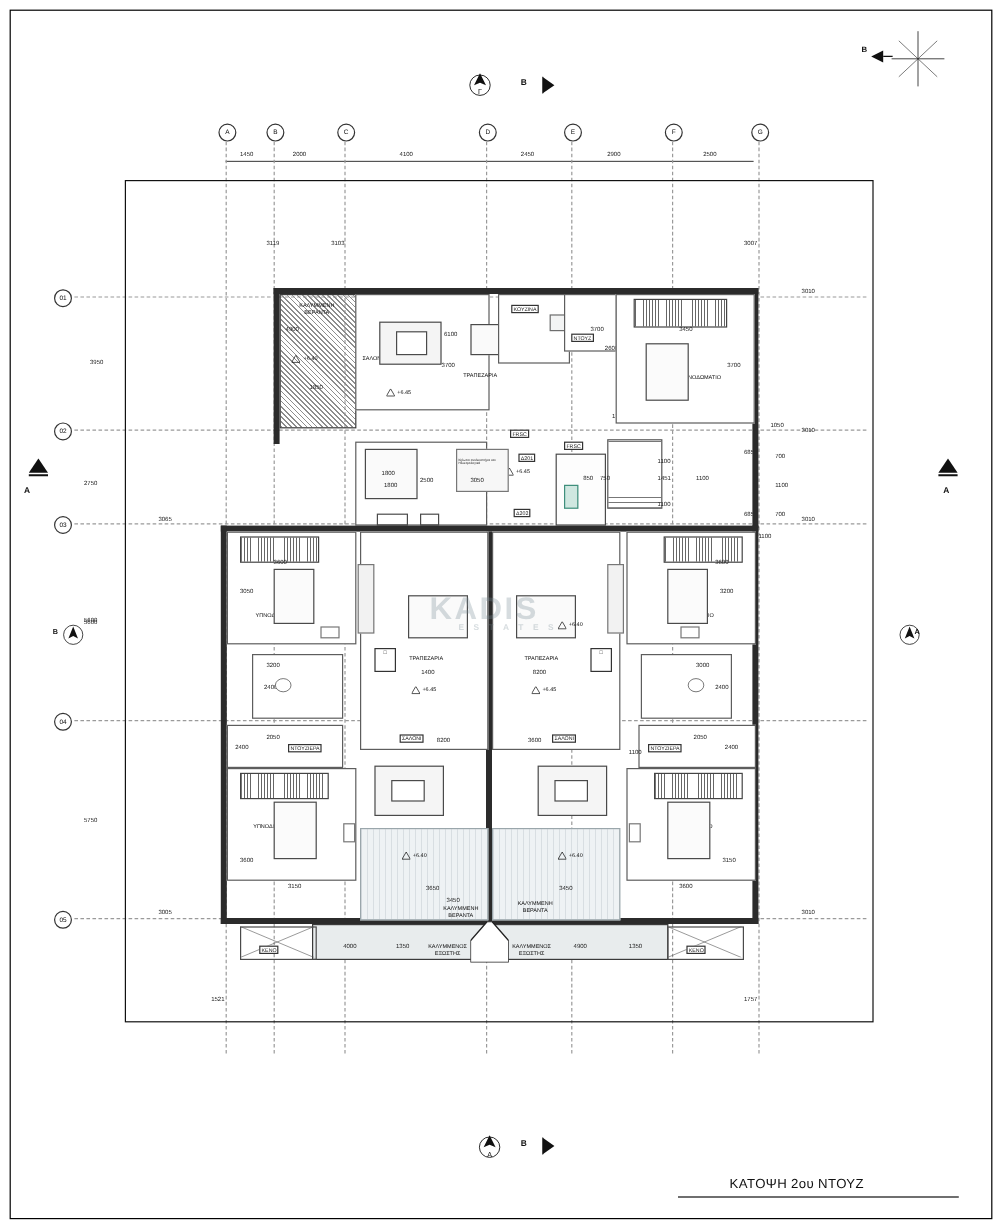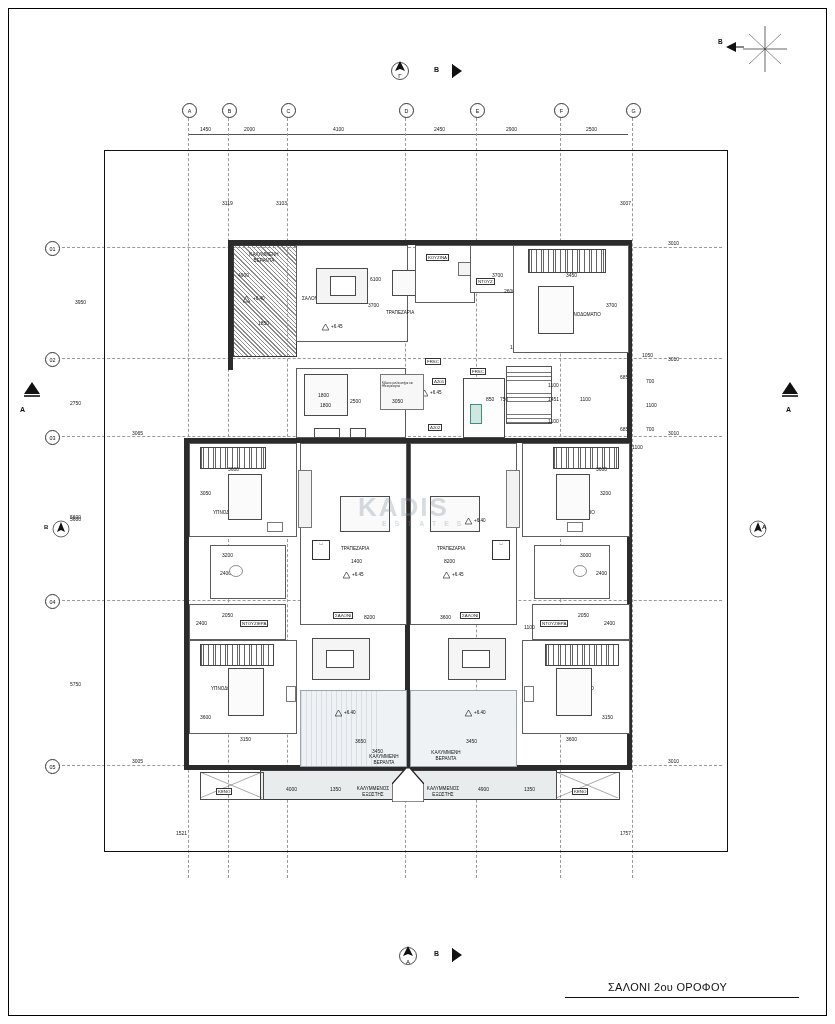--- a/index.html
+++ b/index.html
@@ -380,15 +380,15 @@
     <circle cx="12" cy="12" r="8.5" fill="#fff" stroke="#222" stroke-width="0.8"></circle>
     <polygon points="12,2 17,12 12,10 7,12" fill="#111"></polygon>
     <text x="12" y="20" font-size="6" text-anchor="middle" fill="#111" font-family="Liberation Sans">A</text>
   </svg>
   <div class="lbl b" style="left:434px;top:950px;font-size:7px;">B</div>
   <svg class="abs" style="left:452px;top:946px;" width="18" height="18">
     <polygon points="0,2 10,9 0,16" fill="#111"></polygon>
     <line x1="0" y1="2" x2="0" y2="16" stroke="#111" stroke-width="1.4"></line>
   </svg>
 
-  <div class="ttl" style="left:608px;top:981px;">ΣΑΛΟΝΙ 2ου ΟΡΟΦΟΥ</div>
+  <div class="ttl" style="left:608px;top:981px;">ΚΑΤΟΨΗ 2ου ΝΤΟΥΖ</div>
   <div class="ttlrule" style="left:565px;top:997px;width:234px;"></div>
 </div>
 
 </body></html>

